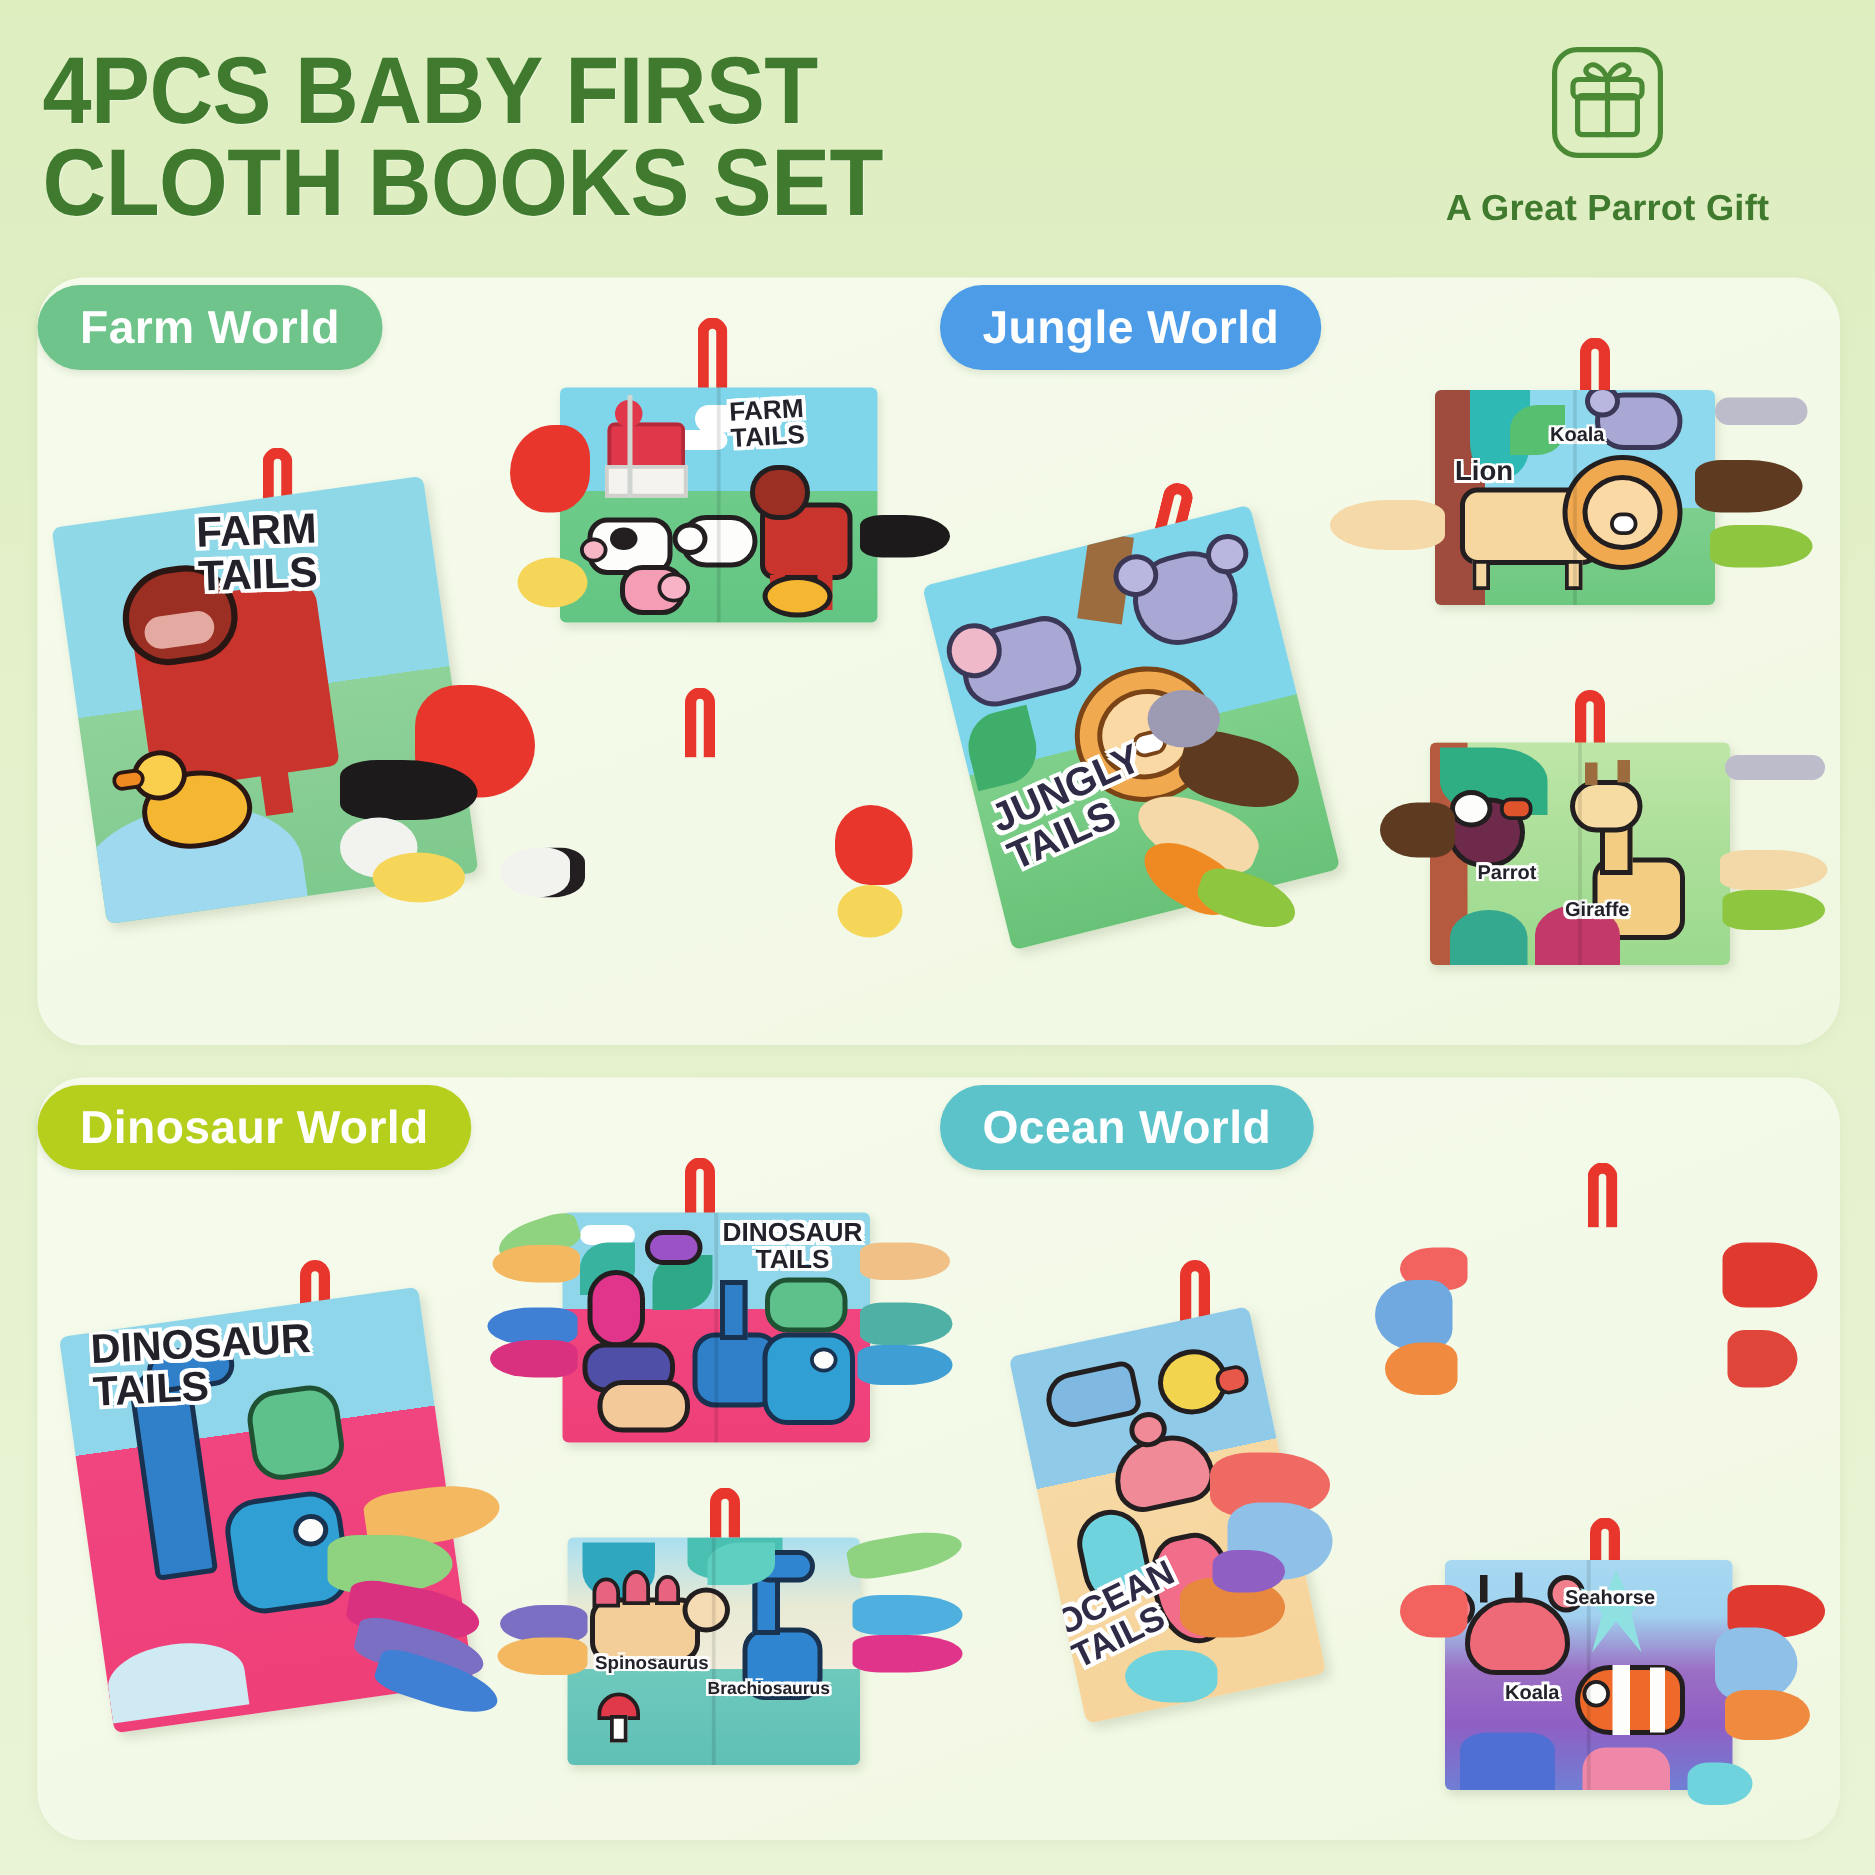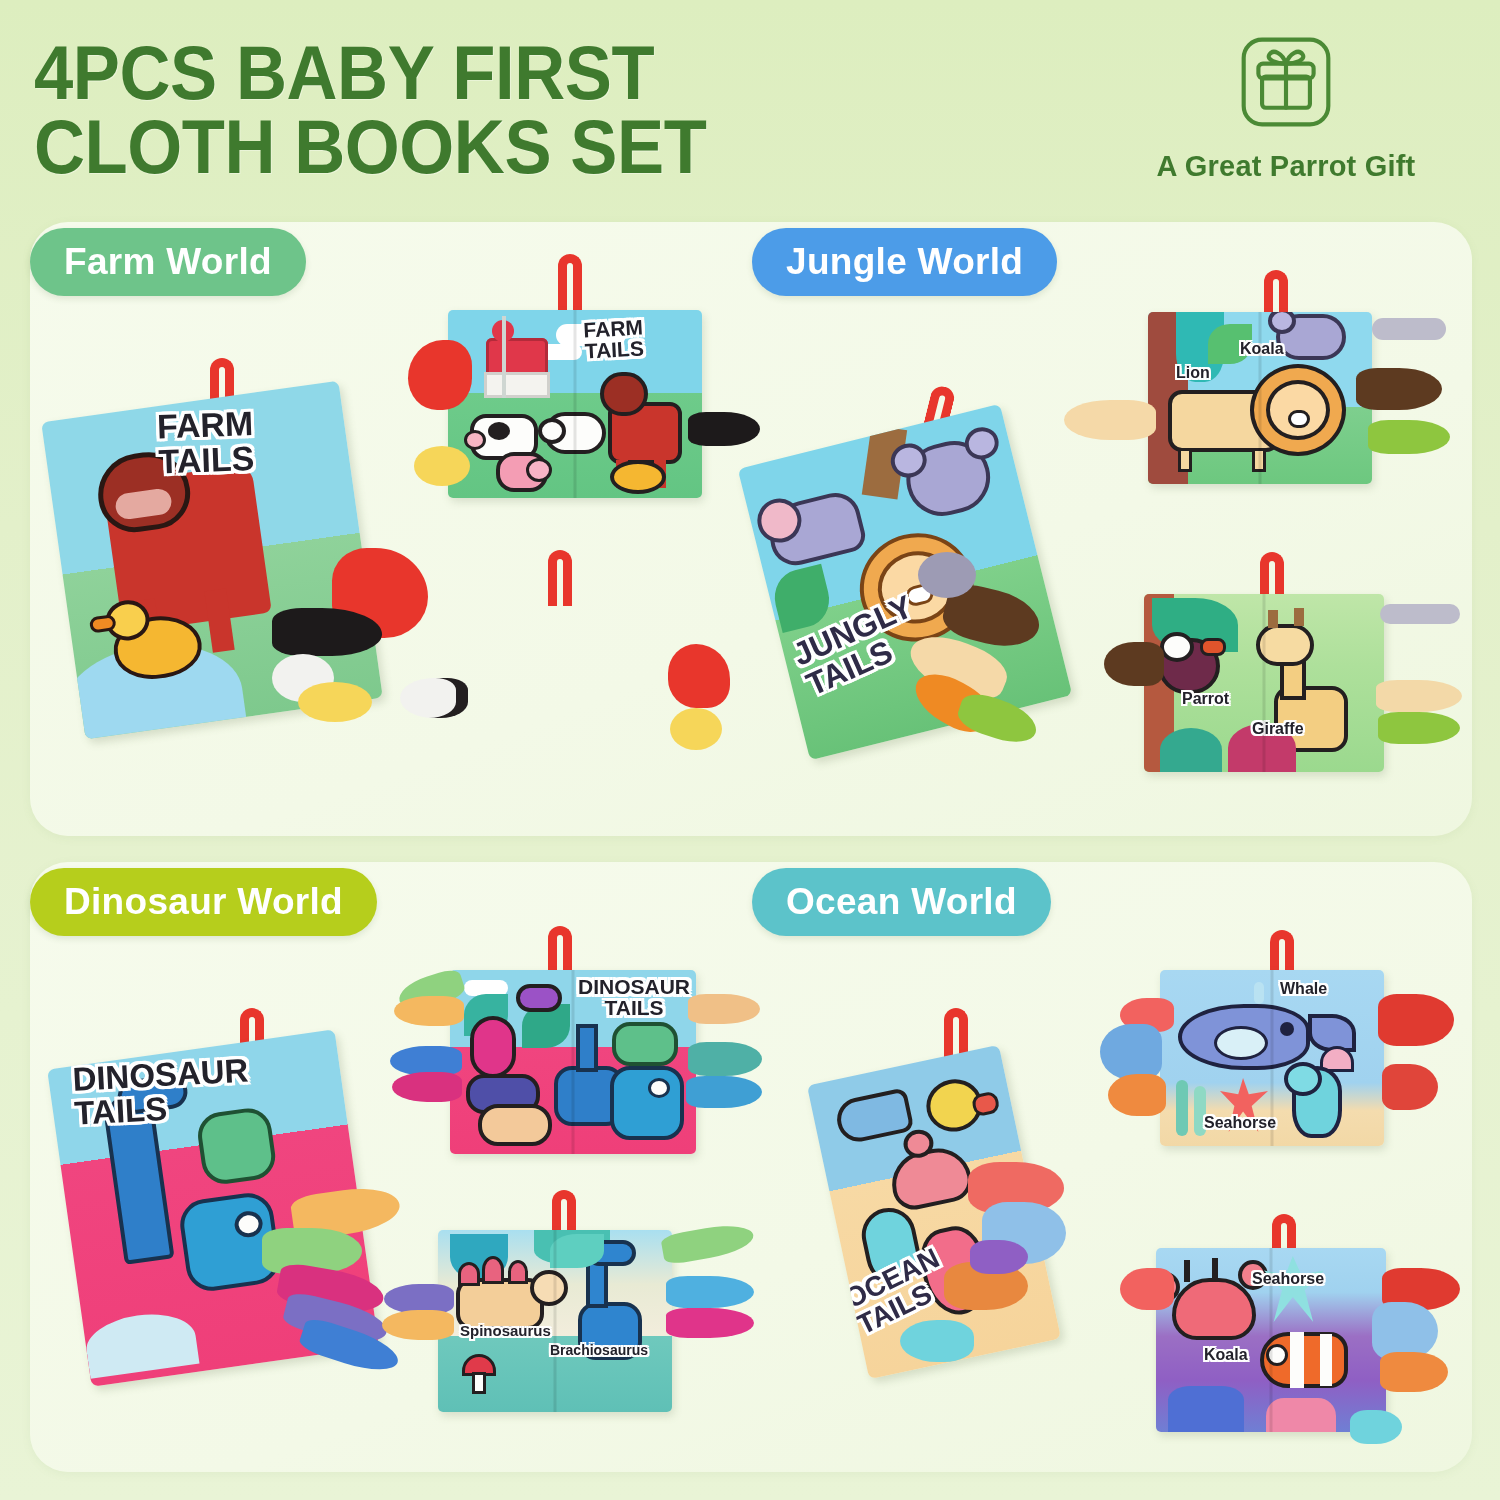--- a/index.html
+++ b/index.html
@@ -231,21 +231,21 @@
     <div style="position:absolute; left:20px; top:78px; width:112px; height:62px; background:#f5d79f; border:4px solid #231f20; border-radius:14px;"></div>
     <div style="position:absolute; left:30px; top:136px; width:14px; height:24px; background:#f5d79f; border:3px solid #231f20;"></div>
     <div style="position:absolute; left:104px; top:136px; width:14px; height:24px; background:#f5d79f; border:3px solid #231f20;"></div>
 
     <div style="position:absolute; left:102px; top:52px; width:96px; height:92px; background:#f0a94f; border:4px solid #231f20; border-radius:50%;"></div>
     <div style="position:absolute; left:118px; top:68px; width:64px; height:60px; background:#fbd9a4; border:4px solid #231f20; border-radius:50%;"></div>
     <div style="position:absolute; left:140px; top:98px; width:22px; height:18px; background:#fff; border:3px solid #231f20; border-radius:10px;"></div>
 
     <div style="position:absolute; left:128px; top:2px; width:70px; height:46px; background:#a9a7d4; border:4px solid #3b3756; border-radius:30px;"></div>
     <div style="position:absolute; left:120px; top:-4px; width:28px; height:26px; background:#b9b6e0; border:4px solid #3b3756; border-radius:50%;"></div>
-    <div class="tag" style="left:28px; top:52px; font-size:16px;">Lion</div>
+    <div class="tag" style="left:16px; top:52px; font-size:22px;">Lion</div>
     <div class="tag" style="left:92px; top:28px; font-size:16px;">Koala</div>
   </div>
   <div class="plush" style="left:-40px; top:130px; width:92px; height:40px; background:#f5d9a8; border-radius:50% 30% 30% 50%;"></div>
   <div class="plush" style="left:252px; top:98px; width:86px; height:42px; background:#5d3a20; border-radius:30% 60% 60% 30%;"></div>
   <div class="plush" style="left:268px; top:48px; width:74px; height:22px; background:#bdbccb; border-radius:12px;"></div>
   <div class="plush" style="left:264px; top:150px; width:82px; height:34px; background:#8ec63f; border-radius:30% 60% 60% 30%;"></div>
 </div>
 
 <div class="book" style="left:1122px; top:552px; width:340px; height:250px;">
   <div class="hang" style="left:138px; top:0px; height:52px;"></div>
@@ -331,21 +331,21 @@
   </div>
   <div class="plush" style="left:-26px; top:42px; width:66px; height:30px; background:#8fd27f; border-radius:50% 30% 30% 50%; transform:rotate(-18deg);"></div>
   <div class="plush" style="left:-30px; top:62px; width:70px; height:30px; background:#f4b860; border-radius:50% 30% 30% 50%;"></div>
   <div class="plush" style="left:-34px; top:112px; width:72px; height:30px; background:#3f7fd4; border-radius:50% 30% 30% 50%;"></div>
   <div class="plush" style="left:-32px; top:138px; width:70px; height:30px; background:#d9317f; border-radius:50% 30% 30% 50%;"></div>
   <div class="plush" style="left:264px; top:60px; width:72px; height:30px; background:#f0c087; border-radius:30% 60% 60% 30%;"></div>
   <div class="plush" style="left:264px; top:108px; width:74px; height:34px; background:#4fb0a6; border-radius:30% 60% 60% 30%;"></div>
   <div class="plush" style="left:262px; top:142px; width:76px; height:32px; background:#3f9fd4; border-radius:30% 60% 60% 30%;"></div>
 </div>
 
-<div class="book" style="left:416px; top:1192px; width:340px; height:260px;">
+<div class="book" style="left:432px; top:1192px; width:340px; height:260px;">
   <div class="hang" style="left:136px; top:-2px; height:48px;"></div>
   <div class="spread" style="left:22px; top:38px; width:234px; height:182px;
               background:linear-gradient(180deg,#a9dff0 0%,#e8ead4 30%,#f2eddc 58%,#6fc9bd 58%,#5fc0b6 100%);">
     <div style="position:absolute; left:12px; top:4px; width:58px; height:46px; background:#2fa8bf; border-radius:0 0 50% 50%;"></div>
     <div style="position:absolute; left:96px; top:0px; width:76px; height:34px; background:#49c0b2; border-radius:0 0 40% 40%;"></div>
 
     <div style="position:absolute; left:18px; top:48px; width:88px; height:52px; background:#f3ce99; border:4px solid #231f20; border-radius:16px;"></div>
     <div style="position:absolute; left:92px; top:40px; width:38px; height:36px; background:#f6dcb4; border:4px solid #231f20; border-radius:50%;"></div>
     <div style="position:absolute; left:20px; top:32px; width:22px; height:24px; background:#e8637f; border:3px solid #231f20; border-radius:50% 50% 0 0;"></div>
     <div style="position:absolute; left:44px; top:26px; width:22px; height:28px; background:#e8637f; border:3px solid #231f20; border-radius:50% 50% 0 0;"></div>
@@ -391,41 +391,20 @@
   </div>
   <div class="plush" style="left:196px; top:158px; width:96px; height:52px; background:#ef6a62; border-radius:40% 60% 60% 40%;"></div>
   <div class="plush" style="left:210px; top:198px; width:84px; height:62px; background:#8fc0e8; border-radius:30% 50% 50% 30%;"></div>
   <div class="plush" style="left:172px; top:258px; width:84px; height:48px; background:#e8883f; border-radius:40% 60% 60% 40%;"></div>
   <div class="plush" style="left:128px; top:316px; width:74px; height:42px; background:#6fd3dd; border-radius:50% 40% 40% 50%;"></div>
   <div class="plush" style="left:198px; top:236px; width:58px; height:34px; background:#8f5fc4; border-radius:40% 60% 60% 40%;"></div>
 </div>
 
 <div class="book" style="left:1114px; top:936px; width:340px; height:250px;">
   <div class="hang" style="left:156px; top:-6px; height:52px;"></div>
-  <div class="spread" style="left:46px; top:34px; width:224px; height:176px;
-              background:linear-gradient(180deg,#a8d8f2 0%,#a0d2ef 64%,#f4dcae 80%,#f2d8a6 100%);">
-
-    <div style="position:absolute; left:18px; top:34px; width:132px; height:66px; background:#7f93d8; border:4px solid #1f2240; border-radius:50% 40% 40% 50%;"></div>
-    <div style="position:absolute; left:54px; top:56px; width:54px; height:34px; background:#d9f0f7; border:3px solid #1f2240; border-radius:50%;"></div>
-    <div style="position:absolute; left:120px; top:52px; width:14px; height:14px; background:#1f2240; border-radius:50%;"></div>
-    <div style="position:absolute; left:148px; top:44px; width:48px; height:38px; background:#7f93d8; border:4px solid #1f2240; border-radius:0 50% 0 50%;"></div>
-    <div style="position:absolute; left:94px; top:12px; width:10px; height:22px; background:#b9e2f2; border-radius:6px;"></div>
-
-    <div style="position:absolute; left:160px; top:76px; width:34px; height:26px; background:#f2aec4; border:3px solid #1f2240; border-radius:26px 26px 0 0;"></div>
-
-    <div style="position:absolute; left:16px; top:110px; width:12px; height:56px; background:#6fc9b4; border-radius:8px;"></div>
-    <div style="position:absolute; left:34px; top:116px; width:12px; height:50px; background:#8fd9c4; border-radius:8px;"></div>
-
-    <div style="position:absolute; left:60px; top:108px; width:48px; height:54px; background:#f2625f; clip-path:polygon(48% 0,60% 30%,100% 24%,66% 52%,80% 100%,48% 62%,18% 100%,30% 52%,0 24%,38% 30%);"></div>
-
-    <div style="position:absolute; left:132px; top:96px; width:50px; height:72px; background:#6fd3dd; border:4px solid #1f2240; border-radius:26px 26px 40% 40%;"></div>
-    <div style="position:absolute; left:124px; top:92px; width:38px; height:34px; background:#7fdbe4; border:4px solid #1f2240; border-radius:50%;"></div>
-    <div class="tag" style="left:120px; top:10px; font-size:16px;">Whale</div>
-    <div class="tag" style="left:44px; top:144px; font-size:16px;">Seahorse</div>
-  </div>
   <div class="plush" style="left:6px; top:62px; width:54px; height:34px; background:#f2625f; border-radius:50% 30% 30% 50%;"></div>
   <div class="plush" style="left:-14px; top:88px; width:62px; height:56px; background:#6fa9e0; border-radius:50% 30% 30% 50%;"></div>
   <div class="plush" style="left:-6px; top:138px; width:58px; height:42px; background:#ef8a3f; border-radius:50% 30% 30% 50%;"></div>
   <div class="plush" style="left:264px; top:58px; width:76px; height:52px; background:#e03a30; border-radius:30% 60% 60% 30%;"></div>
   <div class="plush" style="left:268px; top:128px; width:56px; height:46px; background:#e0453a; border-radius:30% 60% 60% 30%;"></div>
 </div>
 
 <div class="book" style="left:1134px; top:1224px; width:340px; height:250px;">
   <div class="hang" style="left:138px; top:-10px; height:46px;"></div>
   <div class="spread" style="left:22px; top:24px; width:230px; height:184px;

